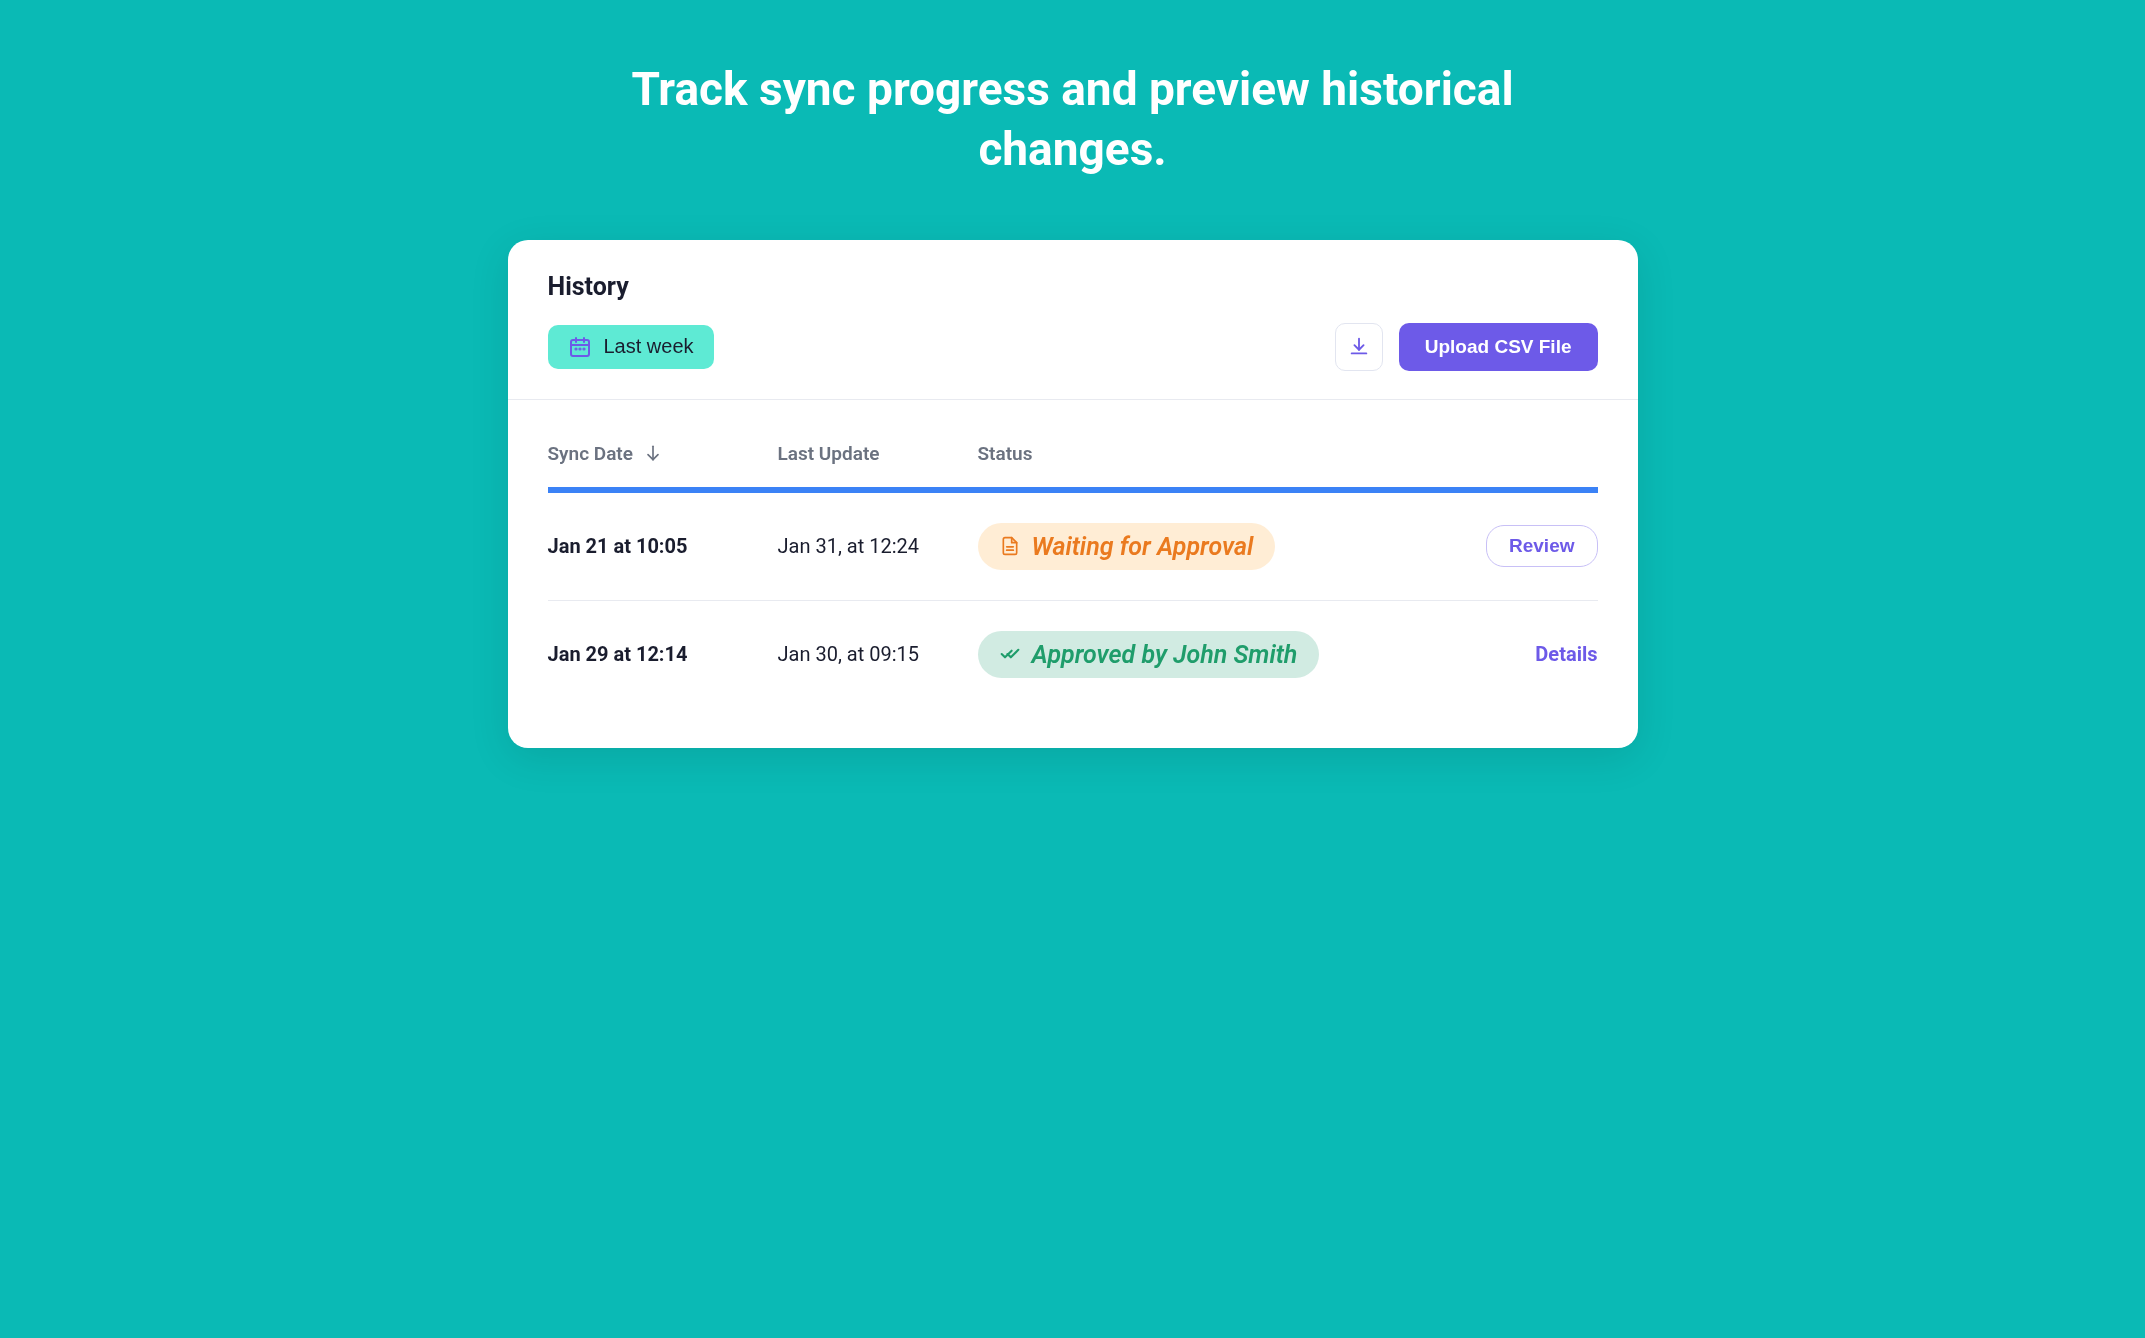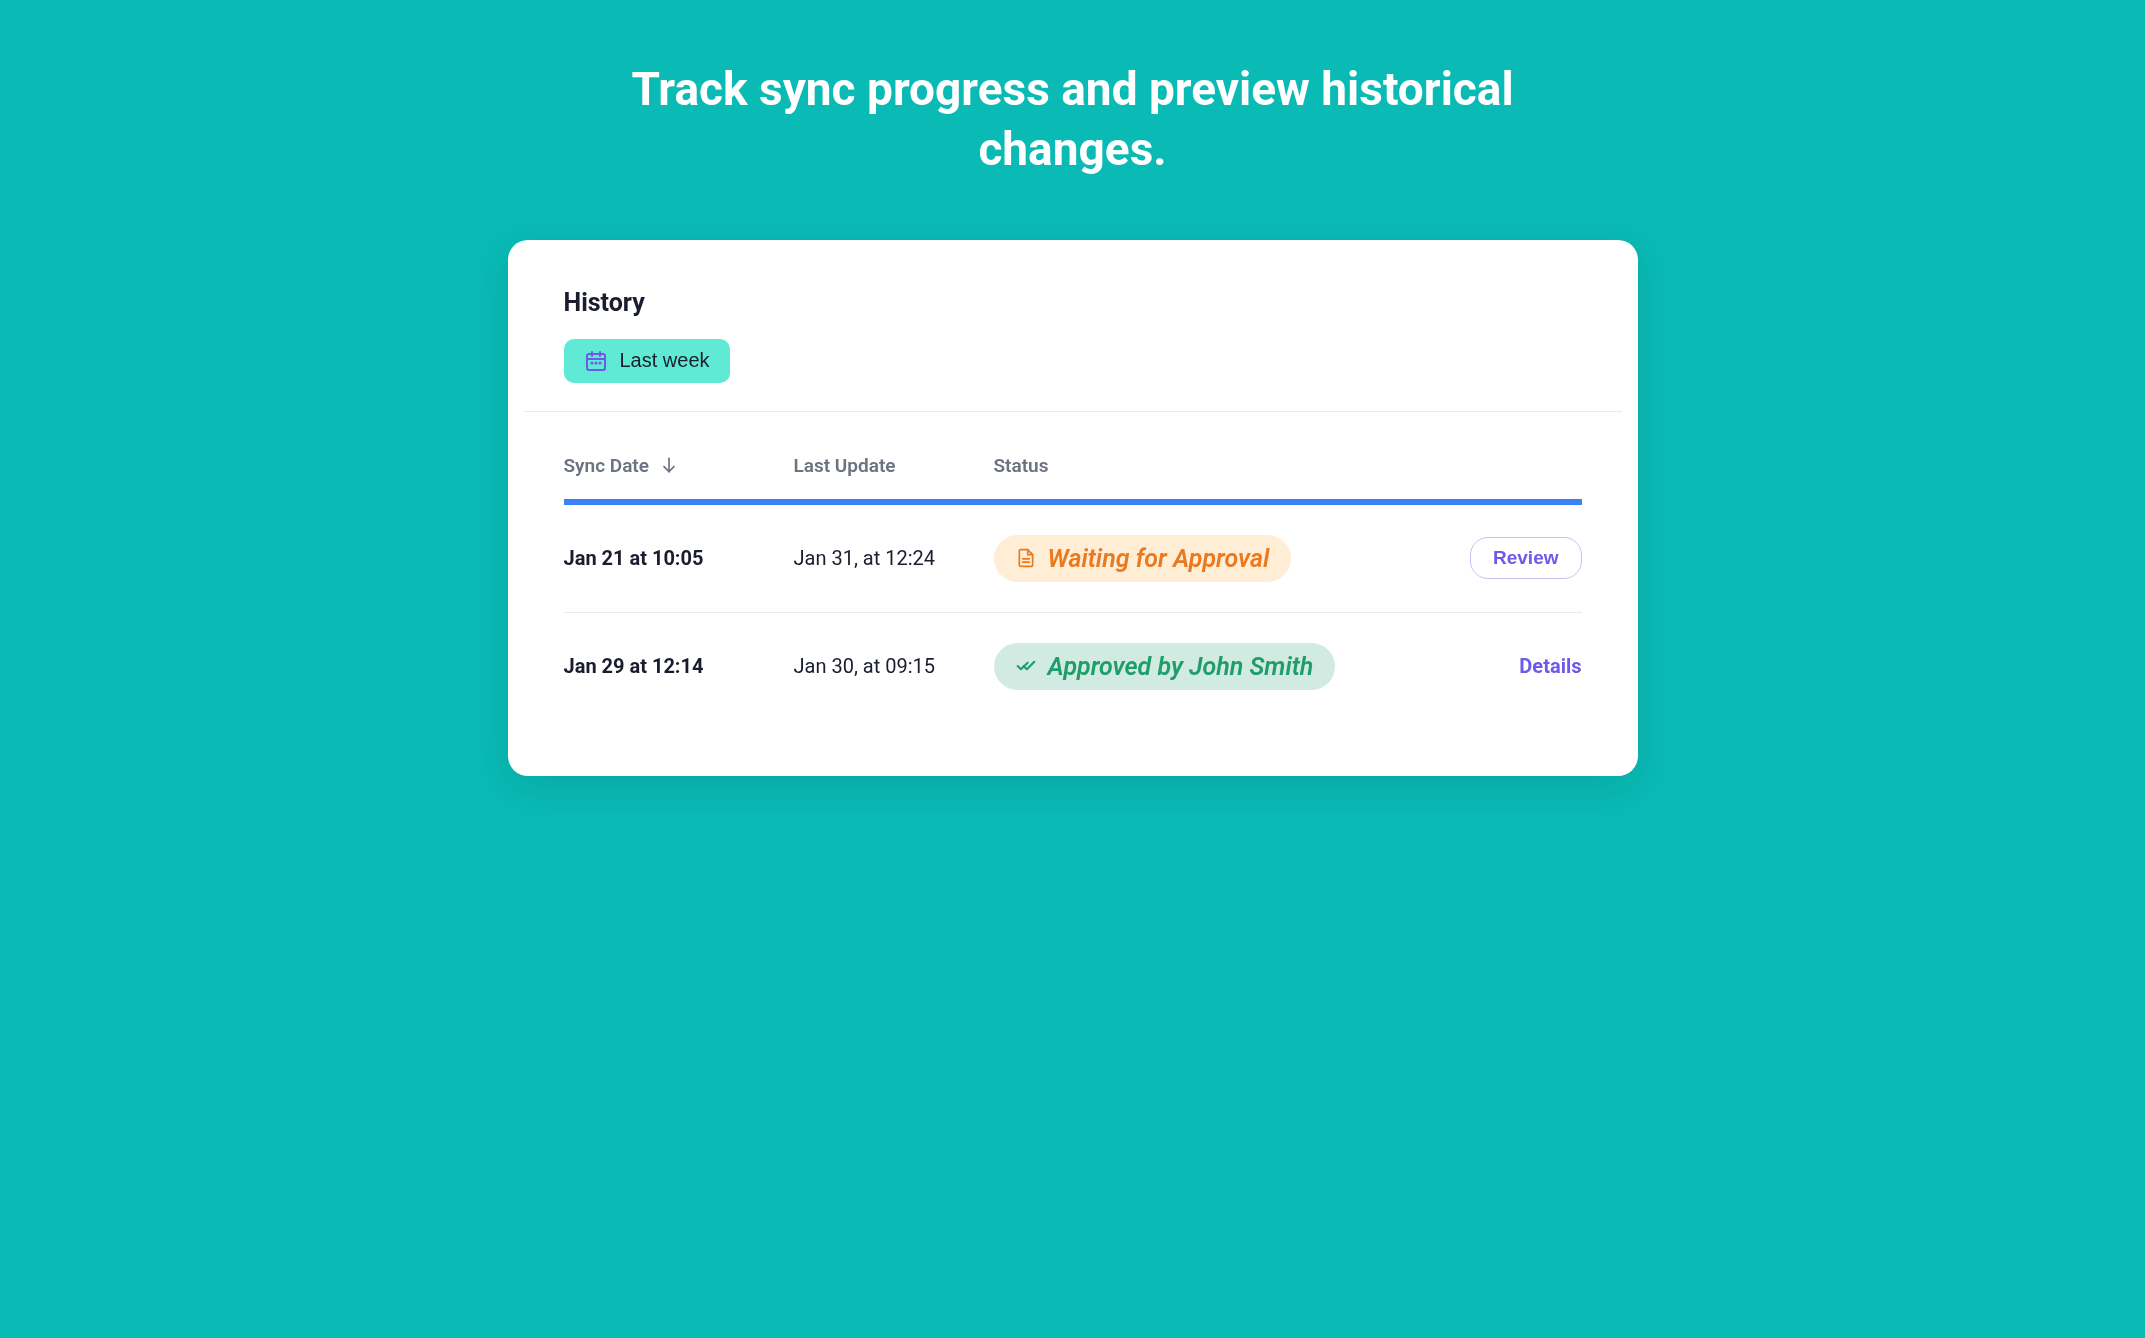--- a/index.html
+++ b/index.html
@@ -20,21 +20,21 @@
       text-align: center;
       max-width: 900px;
       margin: 0 auto 60px;
       line-height: 1.3;
     }
     .card {
       background: #ffffff;
       border-radius: 20px;
       max-width: 1130px;
       margin: 0 auto;
-      padding: 16px;
+      padding: 0;
       box-shadow: 0 10px 40px rgba(0,0,0,0.1);
       overflow: hidden;
     }
     .card-header {
       padding: 32px 40px 28px;
     }
     .card-title {
       font-size: 25px;
       font-weight: 700;
       color: #1a1d2e;
@@ -198,20 +198,30 @@
           <rect x="3" y="5" width="18" height="16" rx="2"></rect>
           <line x1="3" y1="10" x2="21" y2="10"></line>
           <line x1="8" y1="3" x2="8" y2="7"></line>
           <line x1="16" y1="3" x2="16" y2="7"></line>
           <circle cx="8" cy="14" r="0.6" fill="currentColor"></circle>
           <circle cx="12" cy="14" r="0.6" fill="currentColor"></circle>
           <circle cx="16" cy="14" r="0.6" fill="currentColor"></circle>
         </svg>
         <span>Last week</span>
       </button>
+      <div class="toolbar-right">
+        <button class="icon-btn">
+          <svg viewBox="0 0 24 24" fill="none" stroke="currentColor" stroke-width="2" stroke-linecap="round" stroke-linejoin="round">
+            <path d="M12 3v12"></path>
+            <path d="M7 10l5 5 5-5"></path>
+            <path d="M4 19h16"></path>
+          </svg>
+        </button>
+        <button class="primary-btn">Upload CSV File</button>
+      </div>
     </div>
   </div>
 
   <div class="divider"></div>
 
   <div class="table-wrap">
     <div class="table-head">
       <div class="th">
         <span>Sync Date</span>
         <svg viewBox="0 0 24 24" fill="none" stroke="currentColor" stroke-width="2" stroke-linecap="round" stroke-linejoin="round">

